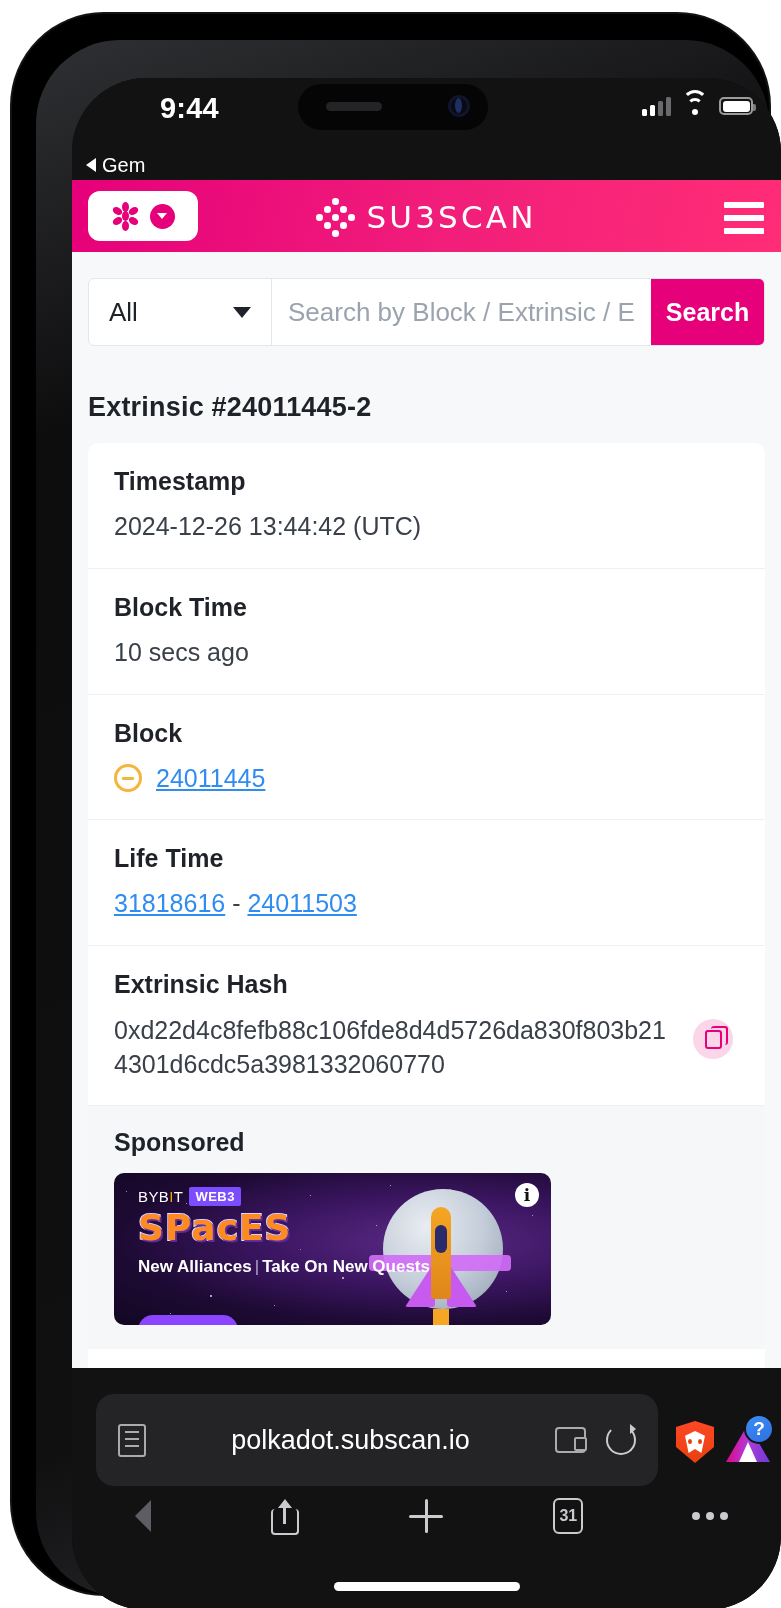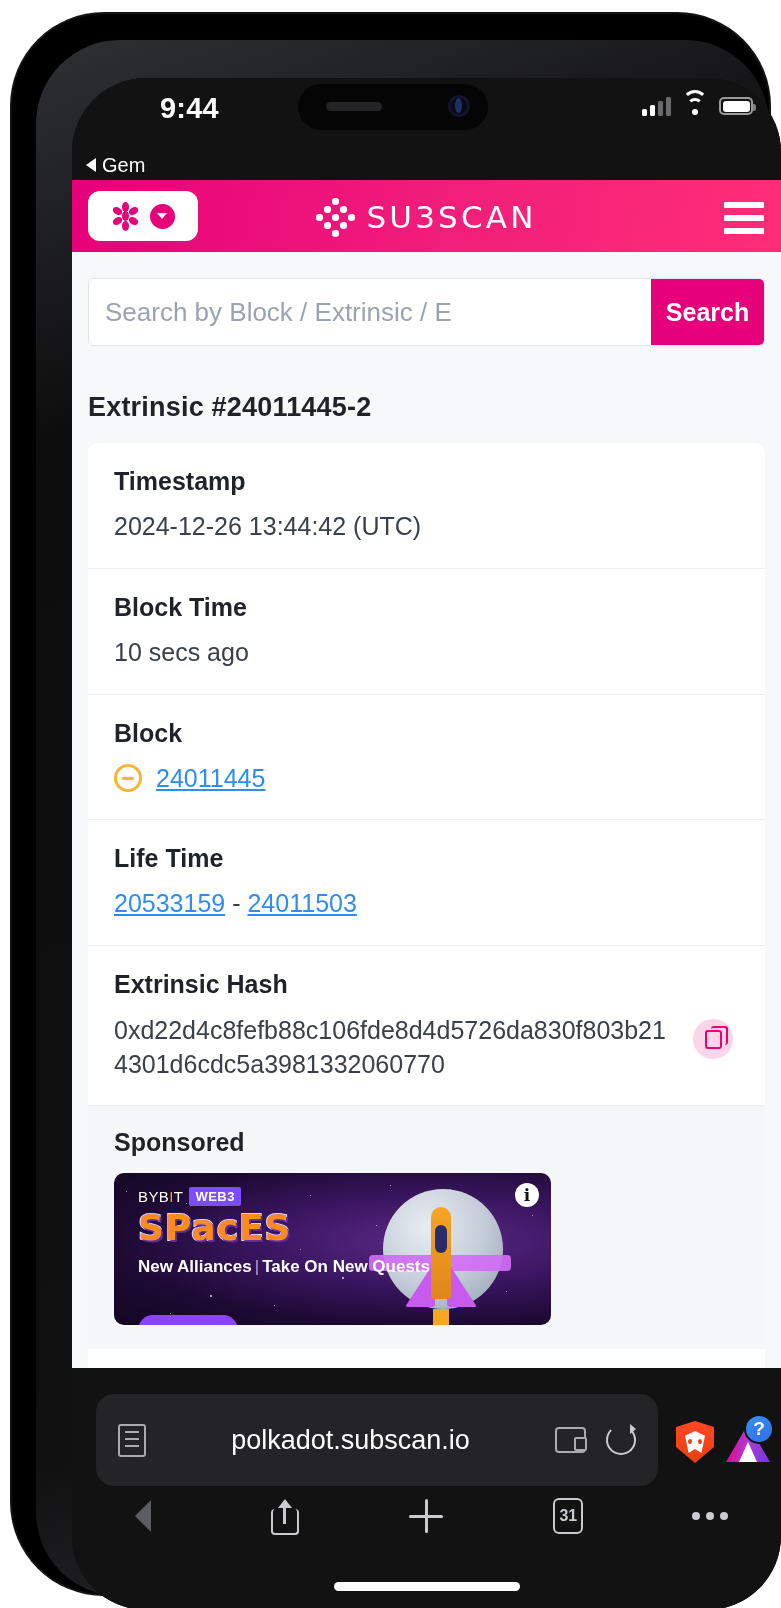--- a/index.html
+++ b/index.html
@@ -353,20 +353,24 @@
           <div class="burger">
               <i></i>
               <i></i>
               <i></i>
             </div>
         </div>
 
         <div class="page">
 
           <div class="search-row">
+            <div class="sel">
+              <span>All</span>
+              <i></i>
+            </div>
             <input class="search-in" type="text" placeholder="Search by Block / Extrinsic / E" style="">
             <button class="search-btn">Search</button>
           </div>
 
           <div class="page-title">Extrinsic #24011445-2</div>
 
           <div class="card">
 
             <div class="row">
               <div class="lab">Timestamp</div>
@@ -384,21 +388,21 @@
                 <span class="minus-circle">
                     <i></i>
                   </span>
                 <a class="link" href="#">24011445</a>
               </div>
             </div>
 
             <div class="row">
               <div class="lab">Life Time</div>
               <div class="val">
-                <a class="link" href="#">20533159</a>
+                <a class="link" href="#">31818616</a>
                 <span class="sep">-</span>
                 <a class="link" href="#">24011503</a>
               </div>
             </div>
 
             <div class="row">
               <div class="lab">Extrinsic Hash</div>
               <div class="hash-row">
                 <div class="hash-text">0xd22d4c8fefb88c106fde8d4d5726da830f803b214301d6cdc5a3981332060770</div>
                 <div class="copy-badge">

